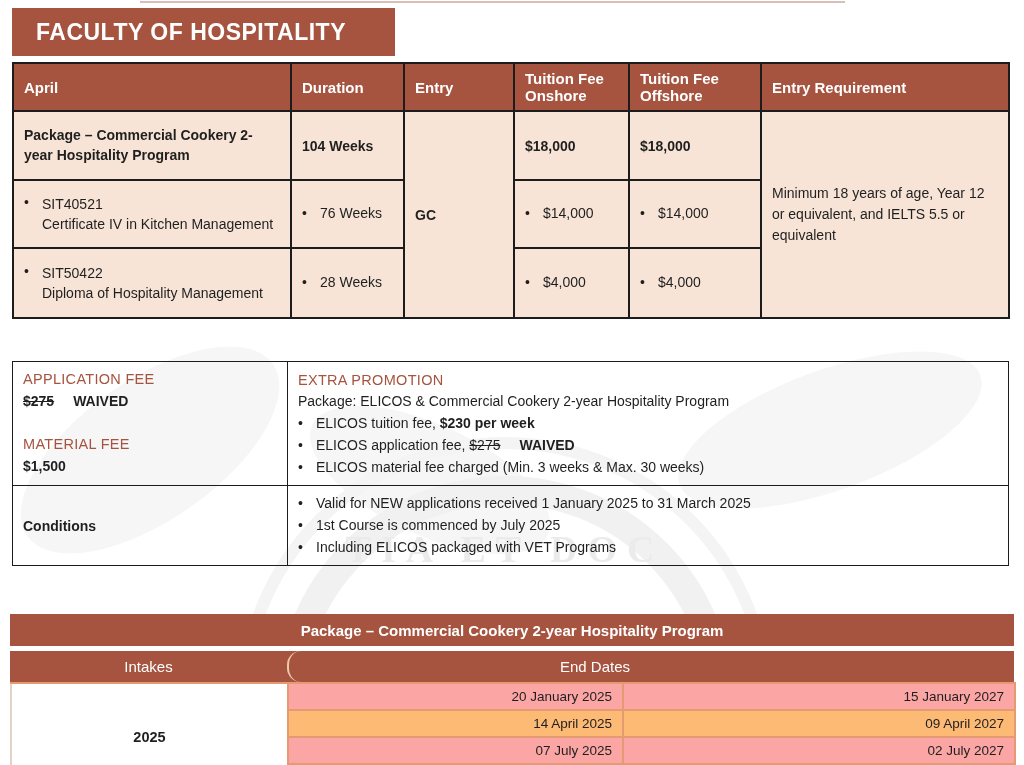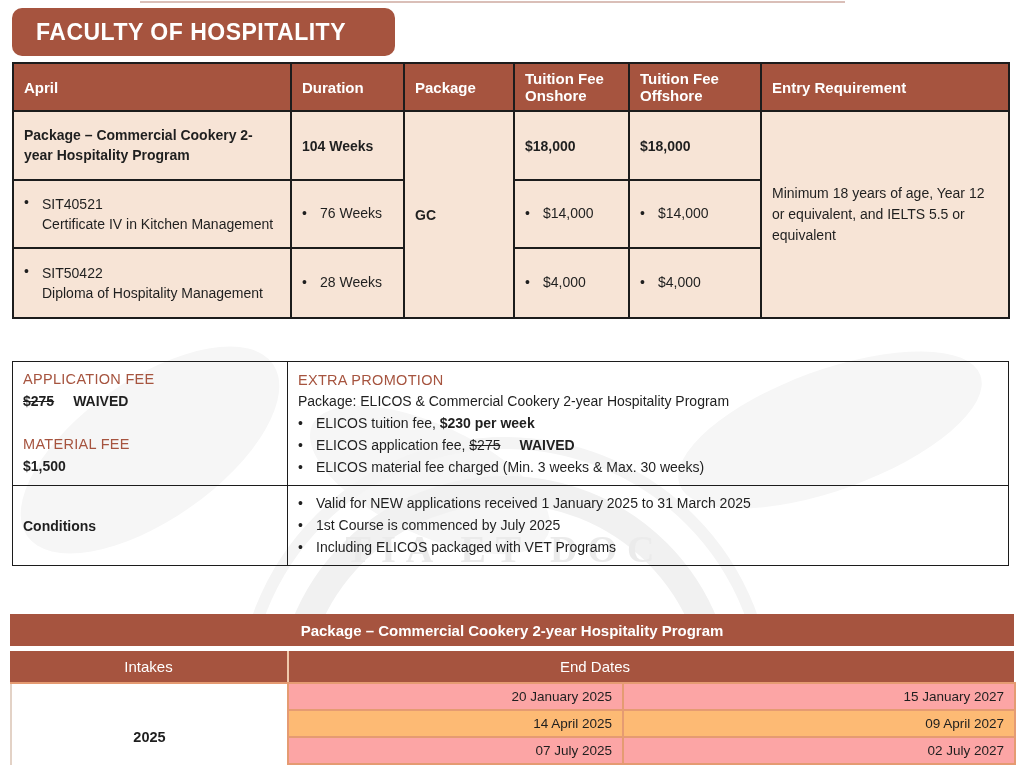--- a/index.html
+++ b/index.html
@@ -8,21 +8,21 @@
 
   
   .top-artifact { position: absolute; top: 1px; left: 140px; width: 705px; height: 2px; background: #bc8a7e; opacity: .55; }
 
   
   .watermark { position: absolute; inset: 0; z-index: 0; pointer-events: none; }
   .content { position: relative; z-index: 1; }
 
   
   .banner { margin: 8px 0 0 12px; width: 383px; height: 48px; background: #A6543F;
-            border-radius: 10px; display: flex; align-items: center; padding-left: 24px; }
+            border-radius: 0; display: flex; align-items: center; padding-left: 24px; }
   .banner span { color: #ffffff; font-size: 23px; font-weight: bold; letter-spacing: .5px; }
 
   
   table { border-collapse: collapse; }
   .course-table { margin: 6px 0 0 12px; width: 996px; table-layout: fixed; }
   .course-table th, .course-table td { border: 2px solid #1c1c1c; }
   .course-table th { background: #A6543F; color: #fff; font-size: 15px; font-weight: bold;
                      text-align: left; padding: 6px 8px 6px 10px; height: 41px; }
   .course-table td { background: #F7E4D6; font-size: 14px; padding: 8px 10px; vertical-align: middle; }
   .b { font-weight: bold; }
@@ -45,21 +45,21 @@
   .fee-gap { height: 22px; }
   .promo-line { line-height: 1.55; }
   .cond-cell { vertical-align: middle !important; }
 
   
   .intake { margin: 48px 0 0 10px; width: 1004px; }
   .i-title { height: 32px; background: #A6543F; color: #fff; font-weight: bold; font-size: 15px;
              display: flex; align-items: center; justify-content: center; }
   .i-gap { height: 5px; background: #fff; }
   .i-head { display: flex; height: 31px; background: #A6543F; color: #fff; font-size: 15px; }
-  .i-head .hc { display: flex; align-items: center; }
+  .i-head .hc { display: flex; align-items: center; border-radius: 14px; }
   .hc-intakes { width: 277px; justify-content: center; }
   .hc-start { width: 335px; justify-content: flex-end; padding-right: 10px; border-left: 2px solid #EFC9AC; }
   .hc-end { width: 344px; justify-content: flex-end; padding-right: 1px; border-left: 2px solid #EFC9AC; }
   .i-data { width: 1004px; table-layout: fixed; }
   .i-data td { border: 2px solid #E59B72; font-size: 13.5px; padding: 0 10px; height: 27px; text-align: right; }
   .i-data td.year { background: #fff; text-align: center; font-weight: bold; font-size: 14.5px; border-left-color: #e3d2c6; }
   .row-alt td { background: #fdba74; }
   .row-plain td { background: #fca5a5; }
 </style>
 </head>
@@ -92,21 +92,21 @@
           <col style="width:113px">
           <col style="width:110px">
         <col style="width:115px">
           <col style="width:132px">
           <col style="width:248px">
       </colgroup>
       <tbody>
           <tr>
         <th>April</th>
         <th>Duration</th>
-        <th>Package</th>
+        <th>Entry</th>
         <th>Tuition Fee Onshore</th>
         <th>Tuition Fee Offshore</th>
         <th>Entry Requirement</th>
       </tr>
       <tr class="r1">
         <td class="b" style="line-height:1.4">Package – Commercial Cookery 2-year Hospitality Program</td>
         <td class="b">104 Weeks</td>
         <td class="b" rowspan="3">GC</td>
         <td class="b">$18,000</td>
         <td class="b">$18,000</td>

